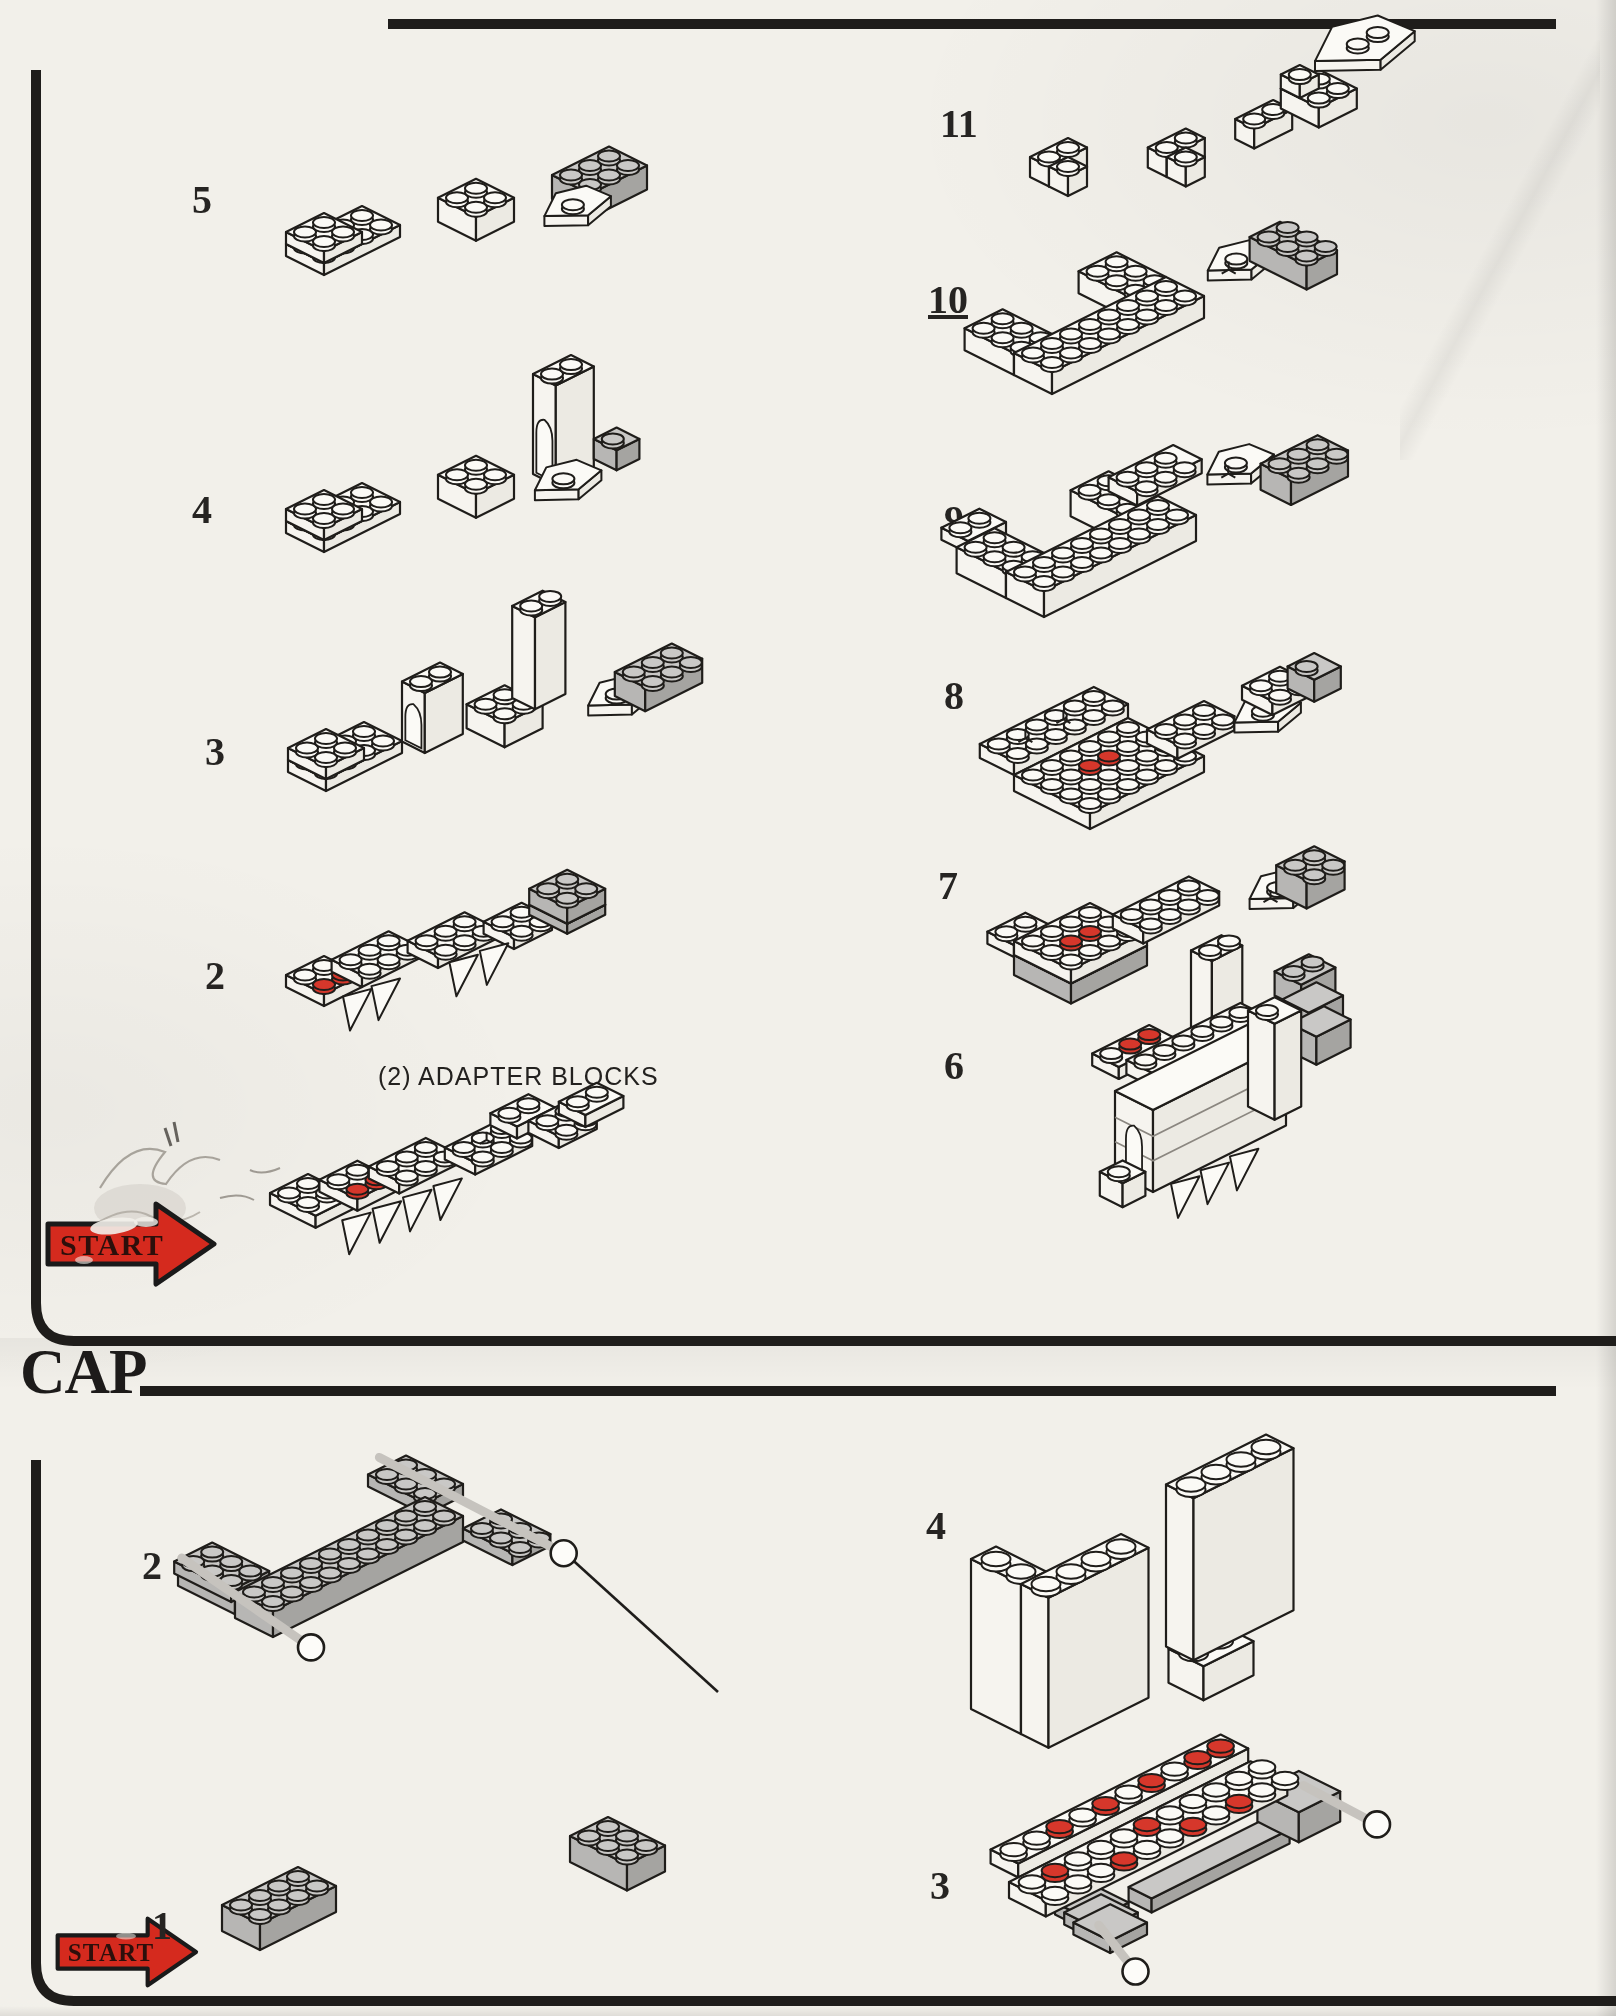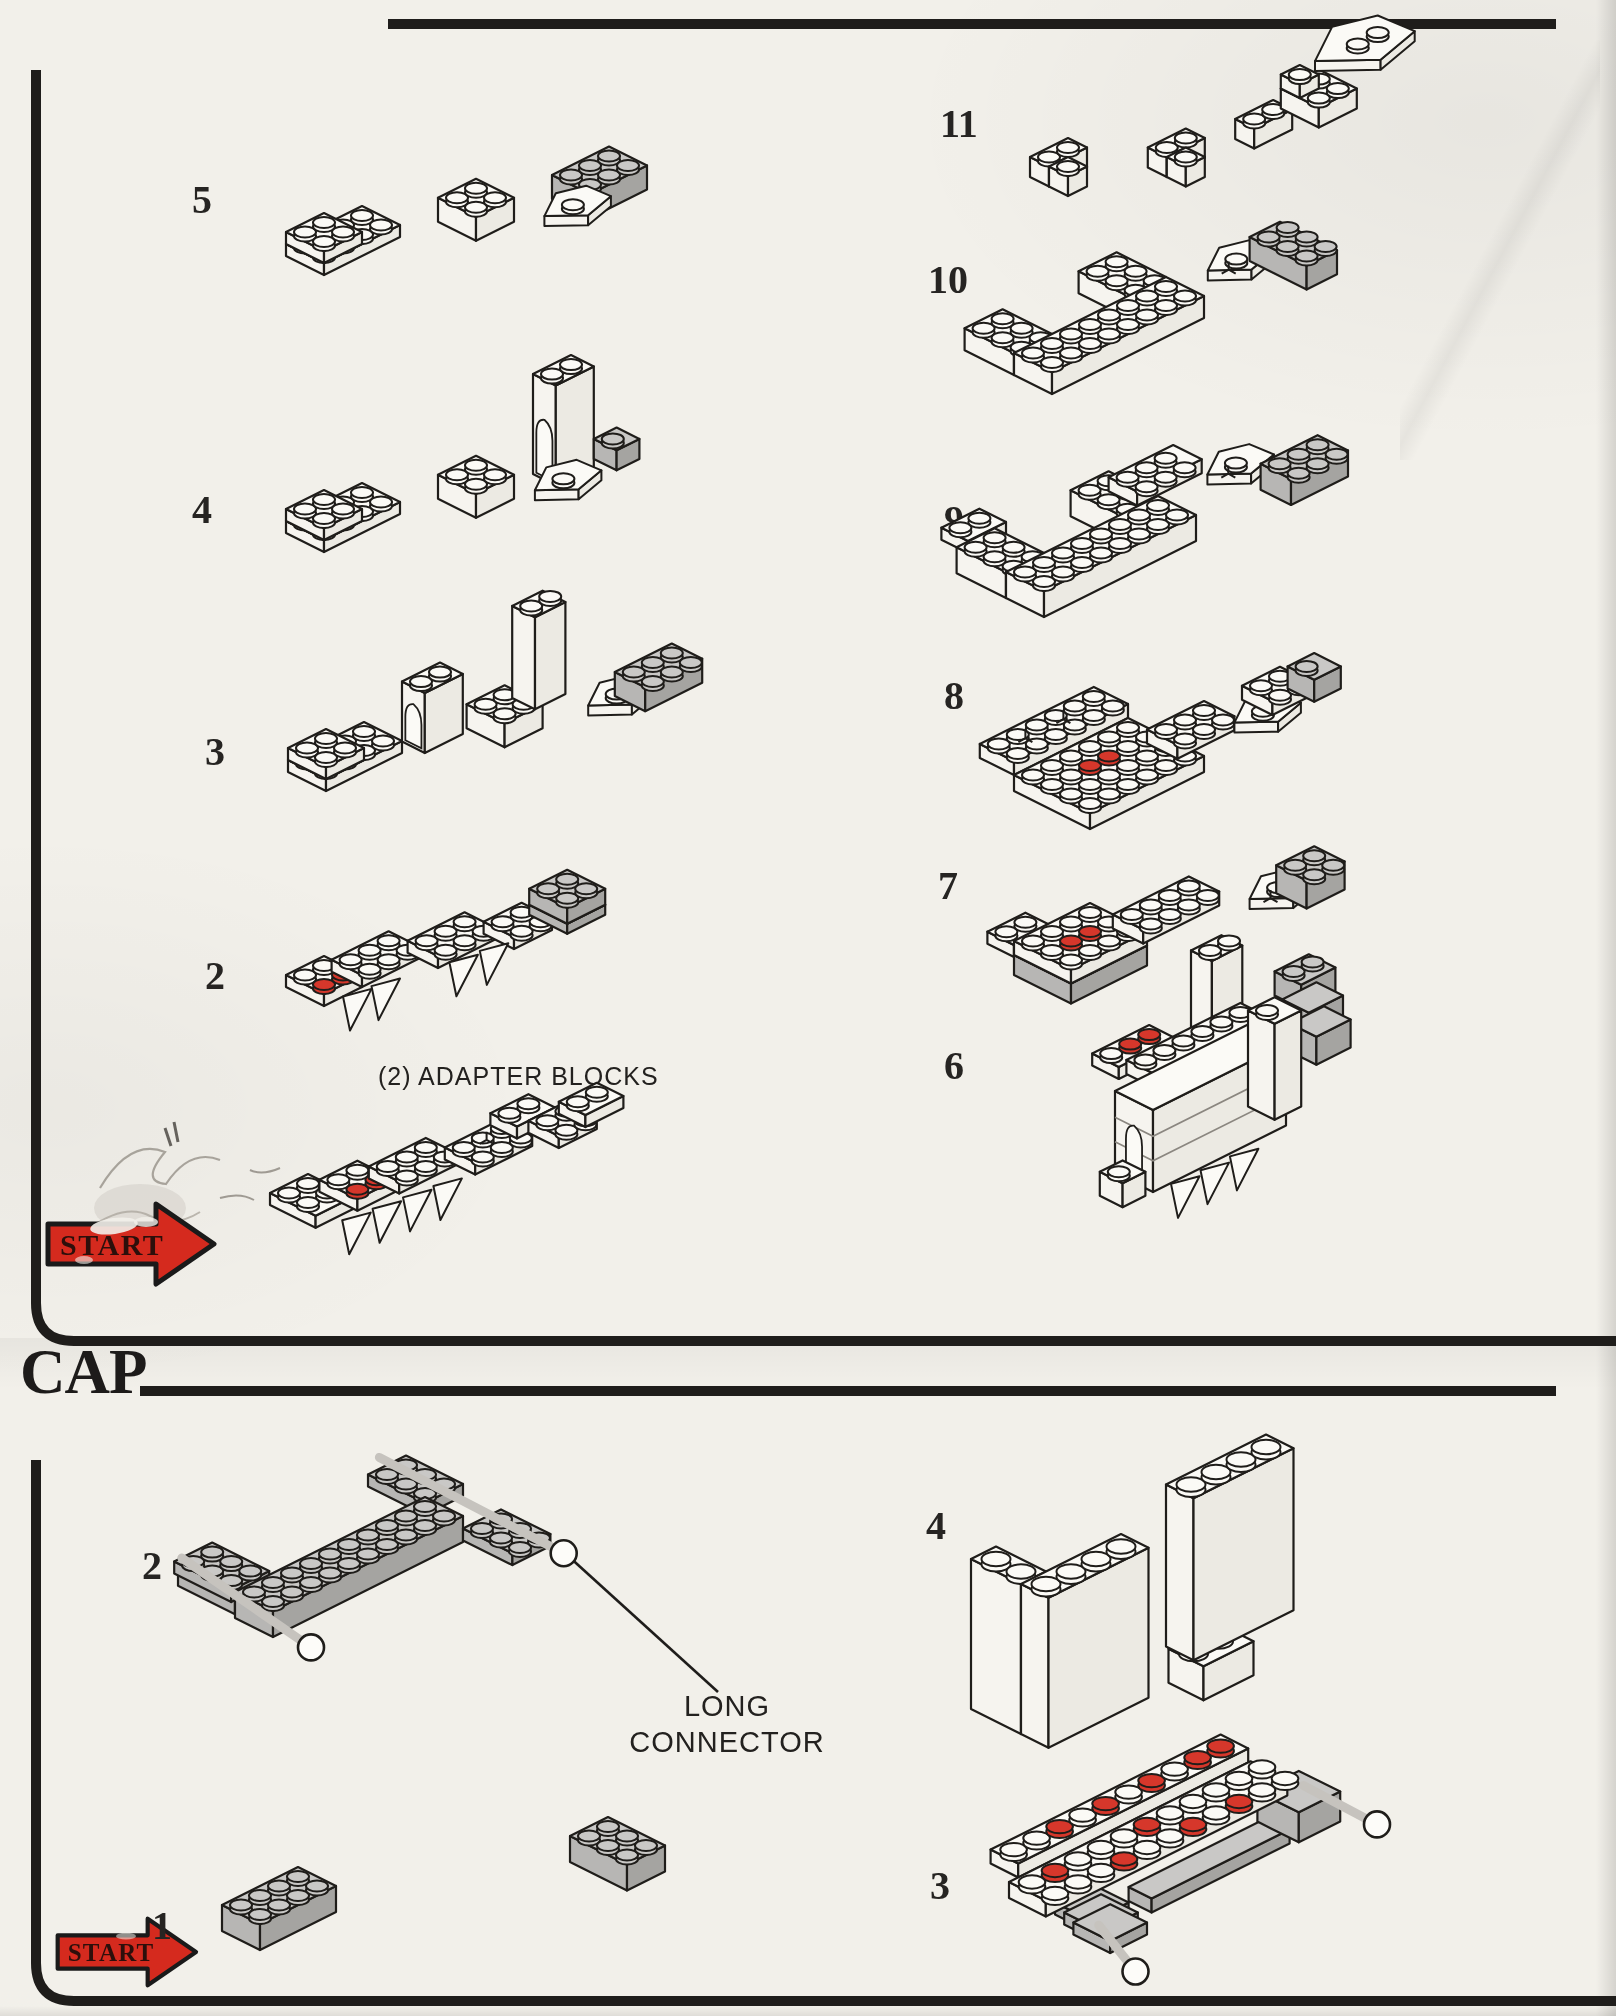--- a/index.html
+++ b/index.html
@@ -30,24 +30,20 @@
   <svg class="overlay" style="left:0;top:0;" width="1616" height="2016" viewBox="0 0 1616 2016">
     <path d="M388 24 H1556" fill="none" stroke="#1f1d1b" stroke-width="10"></path>
     <path d="M36 70 V1303 Q36 1341 74 1341 H1616" fill="none" stroke="#1f1d1b" stroke-width="10"></path>
     <path d="M140 1391 H1556" fill="none" stroke="#1f1d1b" stroke-width="10"></path>
     <path d="M36 1460 V1963 Q36 2001 74 2001 H1616" fill="none" stroke="#1f1d1b" stroke-width="10"></path>
   </svg>
 
   <div class="sec-title" style="left:20px;top:1336px;font-size:63px;">CAP</div>
 
   <div class="adapter" style="left:366px;top:1062px;">(2) ADAPTER BLOCKS</div>
-  <div class="connector" style="left:612px;top:1688px;width:230px;">
-    <span>LONG</span><br>
-    <span>CONNECTOR</span>
-  </div>
 
   <svg class="overlay" style="left:540px;top:1548px;" width="200" height="160" viewBox="0 0 200 160">
     <line x1="178" y1="144" x2="26" y2="6" stroke="#1f1d1b" stroke-width="2.6"></line>
   </svg>
 
   <svg class="overlay" style="left:70px;top:1108px;" width="290" height="160" viewBox="0 0 290 160">
     <ellipse cx="70" cy="100" rx="46" ry="24" fill="#ccc8c0" opacity="0.45"></ellipse>
     <path d="M30 80 Q60 30 95 44 Q70 74 96 76 Q120 40 150 52" stroke="#9b968e" stroke-width="2.2" fill="none" opacity="0.85"></path>
     <path d="M20 120 Q55 95 80 108 Q105 120 130 104" stroke="#a9a49b" stroke-width="2" fill="none" opacity="0.75"></path>
     <path d="M95 20 l6 18 M104 14 l4 20" stroke="#57534e" stroke-width="3" fill="none" opacity="0.9"></path>
@@ -490,21 +486,21 @@
           <ellipse cx="299.8" cy="32.60000000000001" rx="11.02" ry="5.51" fill="#fbfaf6" stroke="#1f1d1a" stroke-width="2"></ellipse>
           <path d="M315.0 19.1L380.6 17.7L380.6 27.7L315.0 29.1Z" fill="#f6f4ef" stroke="#1f1d1a" stroke-width="2" stroke-linejoin="round"></path>
           <path d="M380.6 17.7L414.7 -10.8L414.7 -0.8L380.6 27.7Z" fill="#eceae3" stroke="#1f1d1a" stroke-width="2" stroke-linejoin="round"></path>
           <path d="M315.0 19.1L332.1 -15.1L377.7 -26.5L414.7 -10.8L380.6 17.7Z" fill="#fbfaf6" stroke="#1f1d1a" stroke-width="2" stroke-linejoin="round"></path>
           <ellipse cx="357.75" cy="5.99" rx="11.02" ry="5.51" fill="#fbfaf6" stroke="#1f1d1a" stroke-width="2"></ellipse>
           <ellipse cx="357.75" cy="2" rx="11.02" ry="5.51" fill="#fbfaf6" stroke="#1f1d1a" stroke-width="2"></ellipse>
           <ellipse cx="377.7" cy="-5.4100000000000055" rx="11.02" ry="5.51" fill="#fbfaf6" stroke="#1f1d1a" stroke-width="2"></ellipse>
           <ellipse cx="377.7" cy="-9.400000000000006" rx="11.02" ry="5.51" fill="#fbfaf6" stroke="#1f1d1a" stroke-width="2"></ellipse>
         </g>
       </svg>
-      <div class="step-num" style="left: 928px; top: 256px;">10</div>
+      <div class="step-num" style="left: 928px; top: 276px; text-decoration: underline;">10</div>
       <svg width="570" height="300" viewBox="0 0 570 300" class="figure" style="left: 988px; top: 200px;">
         <g>
           <path d="M-23.4 128.3L26.0 153.0L26.0 175.0L-23.4 150.3Z" fill="#f6f4ef" stroke="#1f1d1a" stroke-width="2.2" stroke-linejoin="round"></path>
           <path d="M26.0 153.0L64.0 134.0L64.0 156.0L26.0 175.0Z" fill="#eceae3" stroke="#1f1d1a" stroke-width="2.2" stroke-linejoin="round"></path>
           <path d="M-23.4 128.3L14.6 109.3L64.0 134.0L26.0 153.0Z" fill="#fbfaf6" stroke="#1f1d1a" stroke-width="2.2" stroke-linejoin="round"></path>
           <ellipse cx="-4.400000000000002" cy="132.29000000000002" rx="11.02" ry="5.51" fill="#fbfaf6" stroke="#1f1d1a" stroke-width="2"></ellipse>
           <ellipse cx="-4.400000000000002" cy="128.3" rx="11.02" ry="5.51" fill="#fbfaf6" stroke="#1f1d1a" stroke-width="2"></ellipse>
           <ellipse cx="14.599999999999998" cy="122.79" rx="11.02" ry="5.51" fill="#fbfaf6" stroke="#1f1d1a" stroke-width="2"></ellipse>
           <ellipse cx="14.599999999999998" cy="118.80000000000001" rx="11.02" ry="5.51" fill="#fbfaf6" stroke="#1f1d1a" stroke-width="2"></ellipse>
           <ellipse cx="14.599999999999998" cy="141.79000000000002" rx="11.02" ry="5.51" fill="#fbfaf6" stroke="#1f1d1a" stroke-width="2"></ellipse>

